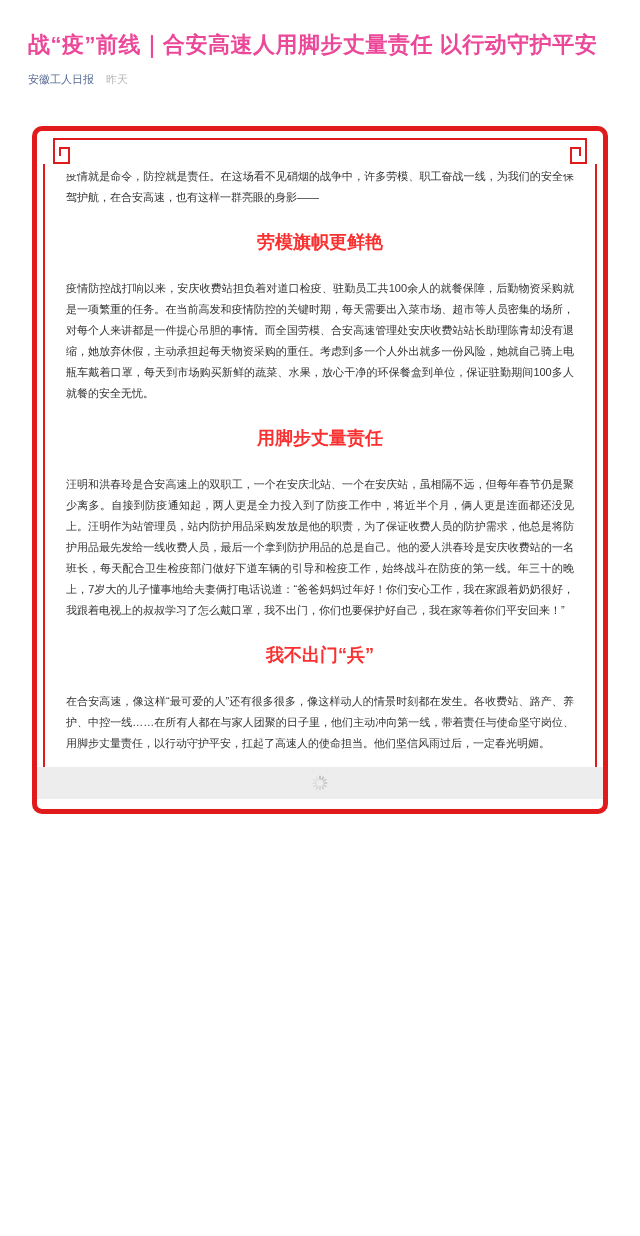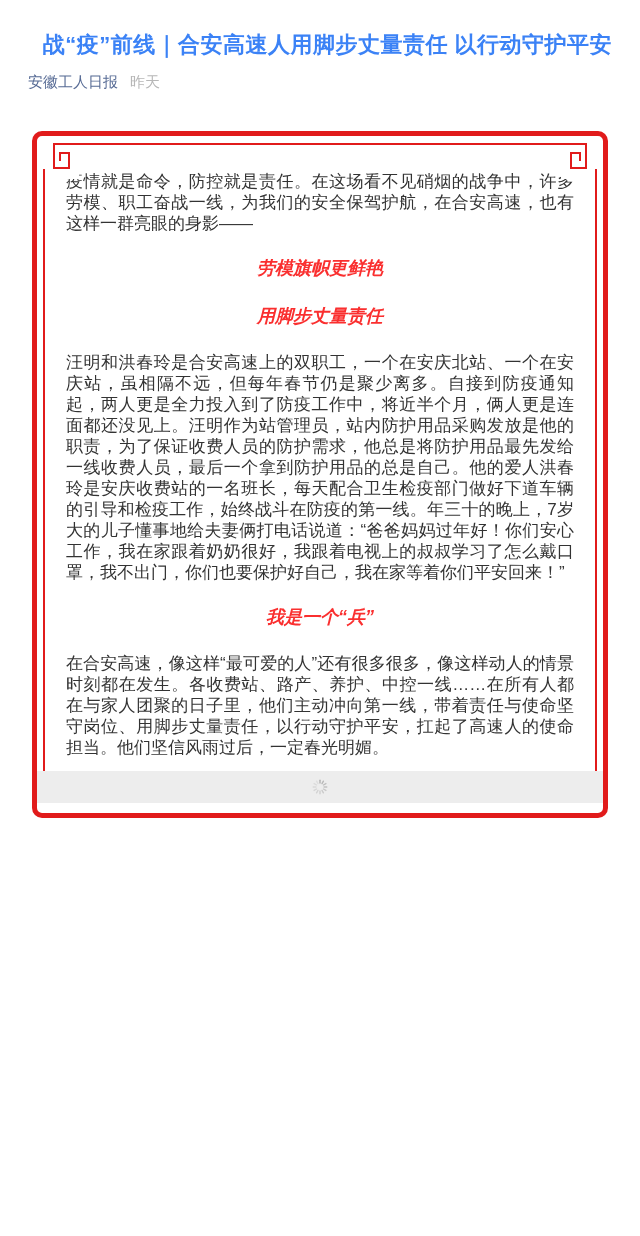--- a/index.html
+++ b/index.html
@@ -6,61 +6,59 @@
   body{
     width:640px;
     font-family:"Liberation Sans","DejaVu Sans",sans-serif;
     color:#333;
   }
   .header{padding:30px 28px 0 28px;}
   .title{
     font-size:22px;
     line-height:1.4;
     font-weight:700;
-    color:#3b82f6;
+    color:#ec4899;
     margin:0 0 12px 0;
     letter-spacing:.5px;
-    text-align:right;
   }
-  .meta{font-size:15px;line-height:1.2;}
+  .meta{font-size:11px;line-height:1.2;}
   .account{color:#576b95;margin-right:12px;cursor:pointer;}
   .time{color:#b7b7b7;}
 
   .frame{
     margin:40px 32px 8px 32px;
     border:5px solid #e11b1b;
     border-radius:10px;
     padding:7px 6px 10px 6px;
   }
   .inner{
     position:relative;
     border:2px solid #e11b1b;
     border-bottom:none;
     padding:26px 21px 1px 21px;
   }
   .corner{position:absolute;width:36px;height:36px;top:-2px;}
   .corner.tl{left:-2px;}
   .corner.tr{right:-2px;transform:scaleX(-1);}
 
   p.body{
-    font-size:17px;
+    font-size:11px;
     line-height:21px;
     color:#333;
     text-align:justify;
     margin:0 0 22px 0;
   }
   .inner p.body:last-child{margin-bottom:12px;}
   h2.section{
     font-size:18px;
     line-height:24px;
     color:#fa2f2f;
     font-weight:700;
     text-align:center;
     margin:20px 0 24px 0;
-    font-style:italic;
   }
   .placeholder{
     height:32px;
     margin:0 -6px;
     background:#ededed;
     display:flex;
     align-items:center;
     justify-content:center;
   }
 </style>
@@ -84,25 +82,26 @@
     </svg>
     <svg class="corner tr" viewBox="0 0 36 36" xmlns="http://www.w3.org/2000/svg">
       <rect x="0" y="0" width="36" height="36" fill="#ffffff"></rect>
       <path d="M36,1 H11 V25 H26 V10 H17 V18" fill="none" stroke="#e11b1b" stroke-width="2"></path>
       <path d="M1,36 V26" fill="none" stroke="#e11b1b" stroke-width="2"></path>
     </svg>
 
     <p class="body">疫情就是命令，防控就是责任。在这场看不见硝烟的战争中，许多劳模、职工奋战一线，为我们的安全保驾护航，在合安高速，也有这样一群亮眼的身影——</p>
 
     <h2 class="section">劳模旗帜更鲜艳</h2>
+    <p class="body">疫情防控战打响以来，安庆收费站担负着对道口检疫、驻勤员工共100余人的就餐保障，后勤物资采购就是一项繁重的任务。在当前高发和疫情防控的关键时期，每天需要出入菜市场、超市等人员密集的场所，对每个人来讲都是一件提心吊胆的事情。而全国劳模、合安高速管理处安庆收费站站长助理陈青却没有退缩，她放弃休假，主动承担起每天物资采购的重任。考虑到多一个人外出就多一份风险，她就自己骑上电瓶车戴着口罩，每天到市场购买新鲜的蔬菜、水果，放心干净的环保餐盒到单位，保证驻勤期间100多人就餐的安全无忧。</p>
 
     <h2 class="section">用脚步丈量责任</h2>
     <p class="body">汪明和洪春玲是合安高速上的双职工，一个在安庆北站、一个在安庆站，虽相隔不远，但每年春节仍是聚少离多。自接到防疫通知起，两人更是全力投入到了防疫工作中，将近半个月，俩人更是连面都还没见上。汪明作为站管理员，站内防护用品采购发放是他的职责，为了保证收费人员的防护需求，他总是将防护用品最先发给一线收费人员，最后一个拿到防护用品的总是自己。他的爱人洪春玲是安庆收费站的一名班长，每天配合卫生检疫部门做好下道车辆的引导和检疫工作，始终战斗在防疫的第一线。年三十的晚上，7岁大的儿子懂事地给夫妻俩打电话说道：“爸爸妈妈过年好！你们安心工作，我在家跟着奶奶很好，我跟着电视上的叔叔学习了怎么戴口罩，我不出门，你们也要保护好自己，我在家等着你们平安回来！”</p>
 
-    <h2 class="section">我是一个“兵”</h2>
+    <h2 class="section">我不出门“兵”</h2>
     <p class="body">在合安高速，像这样“最可爱的人”还有很多很多，像这样动人的情景时刻都在发生。各收费站、路产、养护、中控一线……在所有人都在与家人团聚的日子里，他们主动冲向第一线，带着责任与使命坚守岗位、用脚步丈量责任，以行动守护平安，扛起了高速人的使命担当。他们坚信风雨过后，一定春光明媚。</p>
   </div>
 
   <div class="placeholder">
     <svg width="16" height="16" viewBox="0 0 16 16" xmlns="http://www.w3.org/2000/svg">
       <g stroke="#b3b3b3" stroke-width="1.4" stroke-linecap="round">
         <line x1="8" y1="1.2" x2="8" y2="4" transform="rotate(0 8 8)" opacity="1"></line>
         <line x1="8" y1="1.2" x2="8" y2="4" transform="rotate(30 8 8)" opacity="0.9"></line>
         <line x1="8" y1="1.2" x2="8" y2="4" transform="rotate(60 8 8)" opacity="0.8"></line>
         <line x1="8" y1="1.2" x2="8" y2="4" transform="rotate(90 8 8)" opacity="0.75"></line>

